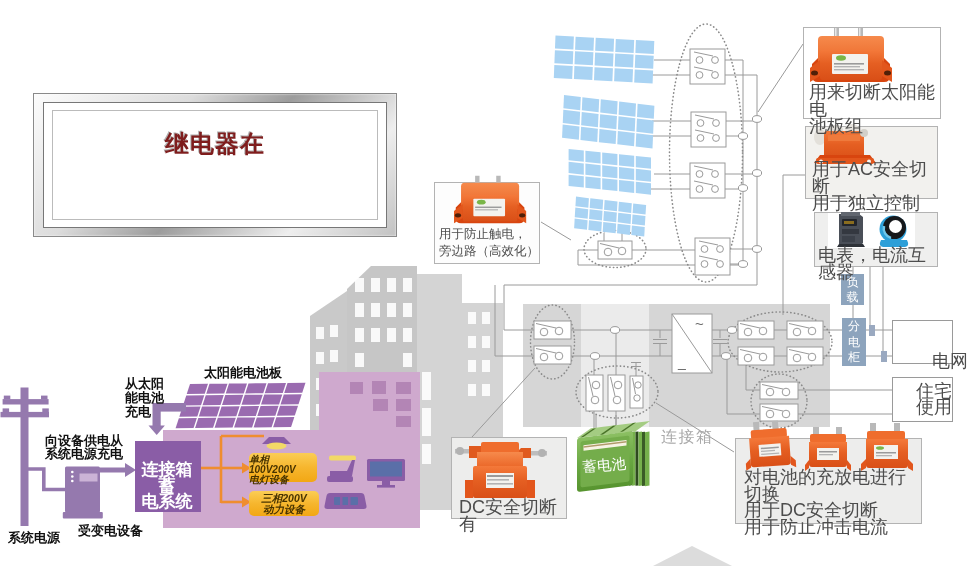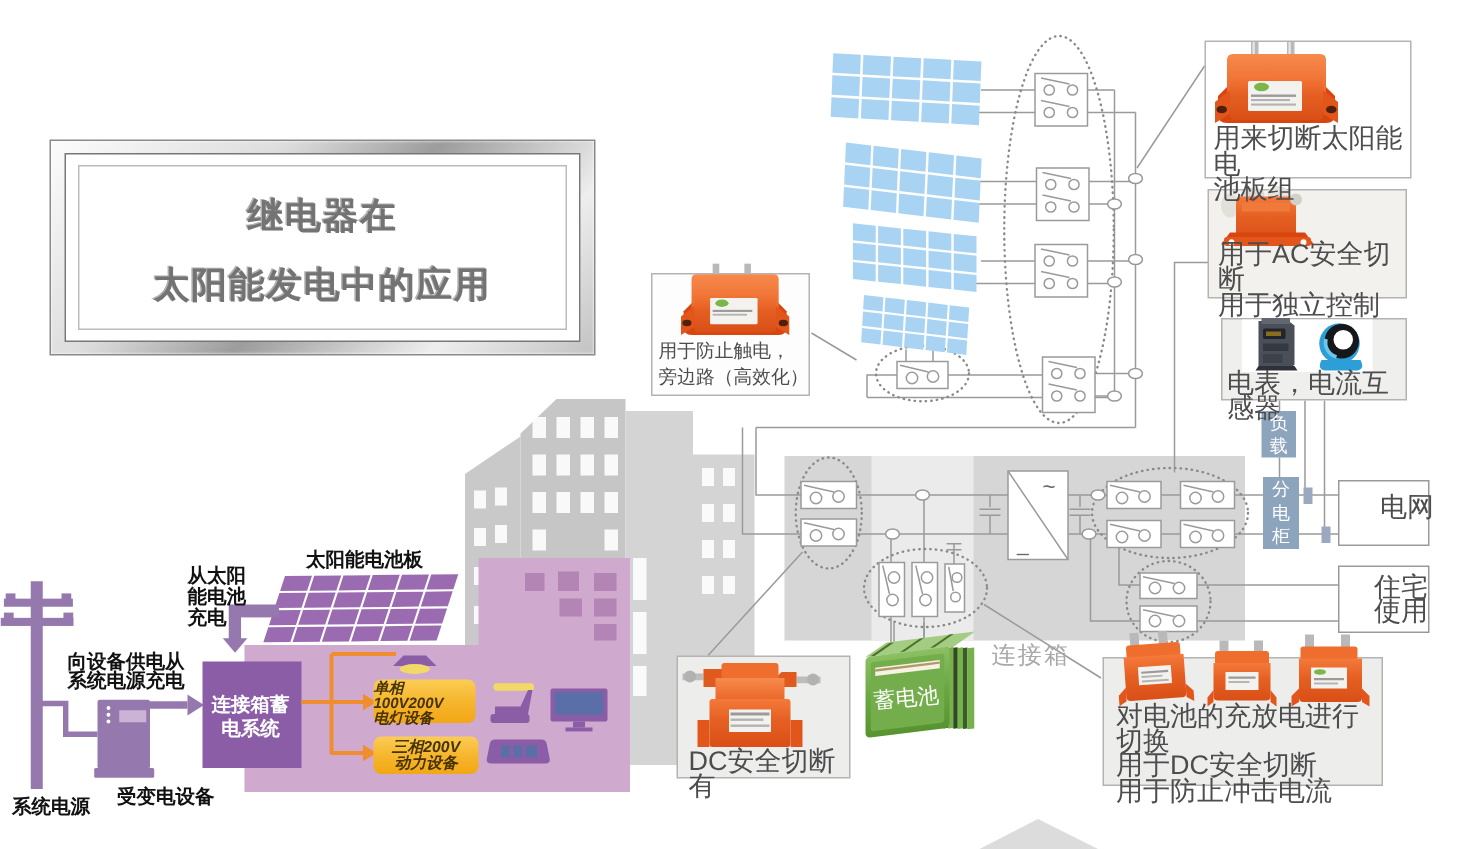--- a/index.html
+++ b/index.html
@@ -13,24 +13,23 @@
 <body>
 
 <div class="abs" style="left:33px;top:93px;width:364px;height:144px;
   background:linear-gradient(135deg,#fcfcfc 0%,#dcdcdc 32%,#9c9c9c 52%,#eeeeee 78%,#c2c2c2 100%);
   border:1px solid #8a8a8a;box-sizing:border-box;box-shadow:inset 0 0 2px #fff;">
   <div class="abs" style="left:9px;top:8px;right:9px;bottom:8px;background:#fff;border:1px solid #777;">
     <div class="abs" style="left:8px;top:7px;right:8px;bottom:7px;border:1px solid #bbb;"></div>
   </div>
 </div>
 <div class="abs" style="left:43px;top:103px;width:344px;text-align:center;font-weight:bold;
-  font-size:24px;color:#737373;letter-spacing:1px;
+  font-size:24px;color:#7f1d1d;letter-spacing:1px;
   text-shadow:-1px -1px 0 #b0b0b0,1px 1px 1px #ffffff;">
   <div style="margin-top:25px;">继电器在</div>
-  <div style="margin-top:14px;">太阳能发电中的应用</div>
 </div>
 
 <svg class="abs" style="left:0;top:0;" width="972" height="566" viewBox="0 0 972 566">
 
   <g id="city">
     <polygon points="310,316 347,291 347,510 310,510" fill="#c9c9c9"></polygon>
     <polygon points="347,289 371,266 417,266 417,510 347,510" fill="#c6c6c6"></polygon>
     <polygon points="417,274 462,274 462,303 503,303 503,510 417,510" fill="#d4d4d4"></polygon>
     <polygon points="653,566 692,546 732,566" fill="#dcdcdc"></polygon>
     <g fill="#ffffff" opacity="0.9">
@@ -628,34 +627,34 @@
       <rect x="340" y="497" width="2.5" height="8" fill="#8a5da6"></rect>
       <rect x="348" y="497" width="2.5" height="8" fill="#8a5da6"></rect>
     </g>
   </g>
 </svg>
 
 <div class="lbl" style="left:439px;top:226px;width:104px;font-size:12.5px;white-space:nowrap;">用于防止触电，<br>旁边路（高效化）</div>
 <div class="lbl" style="left:809px;top:84px;width:128px;">用来切断太阳能电<br>池板组</div>
 <div class="lbl" style="left:812px;top:161px;width:124px;">用于AC安全切断<br>用于独立控制</div>
 <div class="lbl" style="left:818px;top:247px;width:118px;">电表，电流互感器</div>
-<div class="lbl" style="left:892px;top:330px;width:60px;text-align:center;padding-left:16px;">电网</div>
+<div class="lbl" style="left:892px;top:353px;width:60px;text-align:right;padding-left:16px;">电网</div>
 <div class="lbl" style="left:892px;top:383px;width:60px;text-align:right;line-height:16px;">住宅<br>使用</div>
 <div class="lbl" style="left:459px;top:499px;width:108px;">DC安全切断有</div>
 <div class="lbl" style="left:744px;top:469px;width:178px;line-height:16.5px;">对电池的充放电进行切换<br>用于DC安全切断<br>用于防止冲击电流</div>
 <div class="abs" style="left:841px;top:274px;width:23px;color:#fff;font-size:12px;line-height:15px;text-align:center;padding-top:1px;">负<br>载</div>
 <div class="abs" style="left:842px;top:318px;width:24px;color:#fff;font-size:12px;line-height:15.5px;text-align:center;padding-top:1px;">分<br>电<br>柜</div>
 <div class="abs" style="left:661px;top:427px;color:#a9a9a9;font-size:16px;letter-spacing:1.5px;">连接箱</div>
 
 <div class="blk" style="left:204px;top:366px;">太阳能电池板</div>
 <div class="blk" style="left:125px;top:377px;line-height:14px;">从太阳<br>能电池<br>充电</div>
 <div class="blk" style="left:45px;top:434px;line-height:13px;">向设备供电从<br>系统电源充电</div>
 <div class="blk" style="left:8px;top:531px;">系统电源</div>
 <div class="blk" style="left:78px;top:524px;text-align:center;">受变电设备</div>
-<div class="abs" style="left:135px;top:462px;width:64px;color:#fff;font-size:13px;font-weight:bold;line-height:16px;text-align:center;">连接箱蓄<br>电系统</div>
+<div class="abs" style="left:135px;top:462px;width:64px;color:#fff;font-size:17px;font-weight:bold;line-height:16px;text-align:center;">连接箱蓄<br>电系统</div>
 <div class="abs" style="left:249px;top:452px;width:68px;color:#473300;font-size:10px;font-weight:bold;line-height:10px;text-align:left;font-style:italic;">
   <div style="margin-top:3px;">单相</div>
     <div>100V200V</div>
     <div>电灯设备</div>
   </div>
 <div class="abs" style="left:249px;top:490px;width:70px;color:#473300;font-size:10.5px;font-weight:bold;line-height:11px;text-align:center;font-style:italic;">
   <div style="margin-top:3px;">三相200V</div>
     <div>动力设备</div>
   </div>
 

